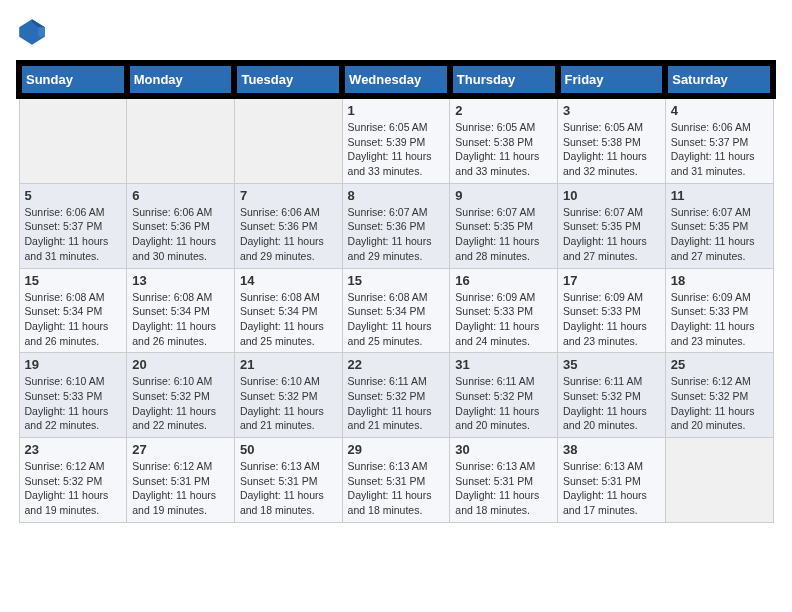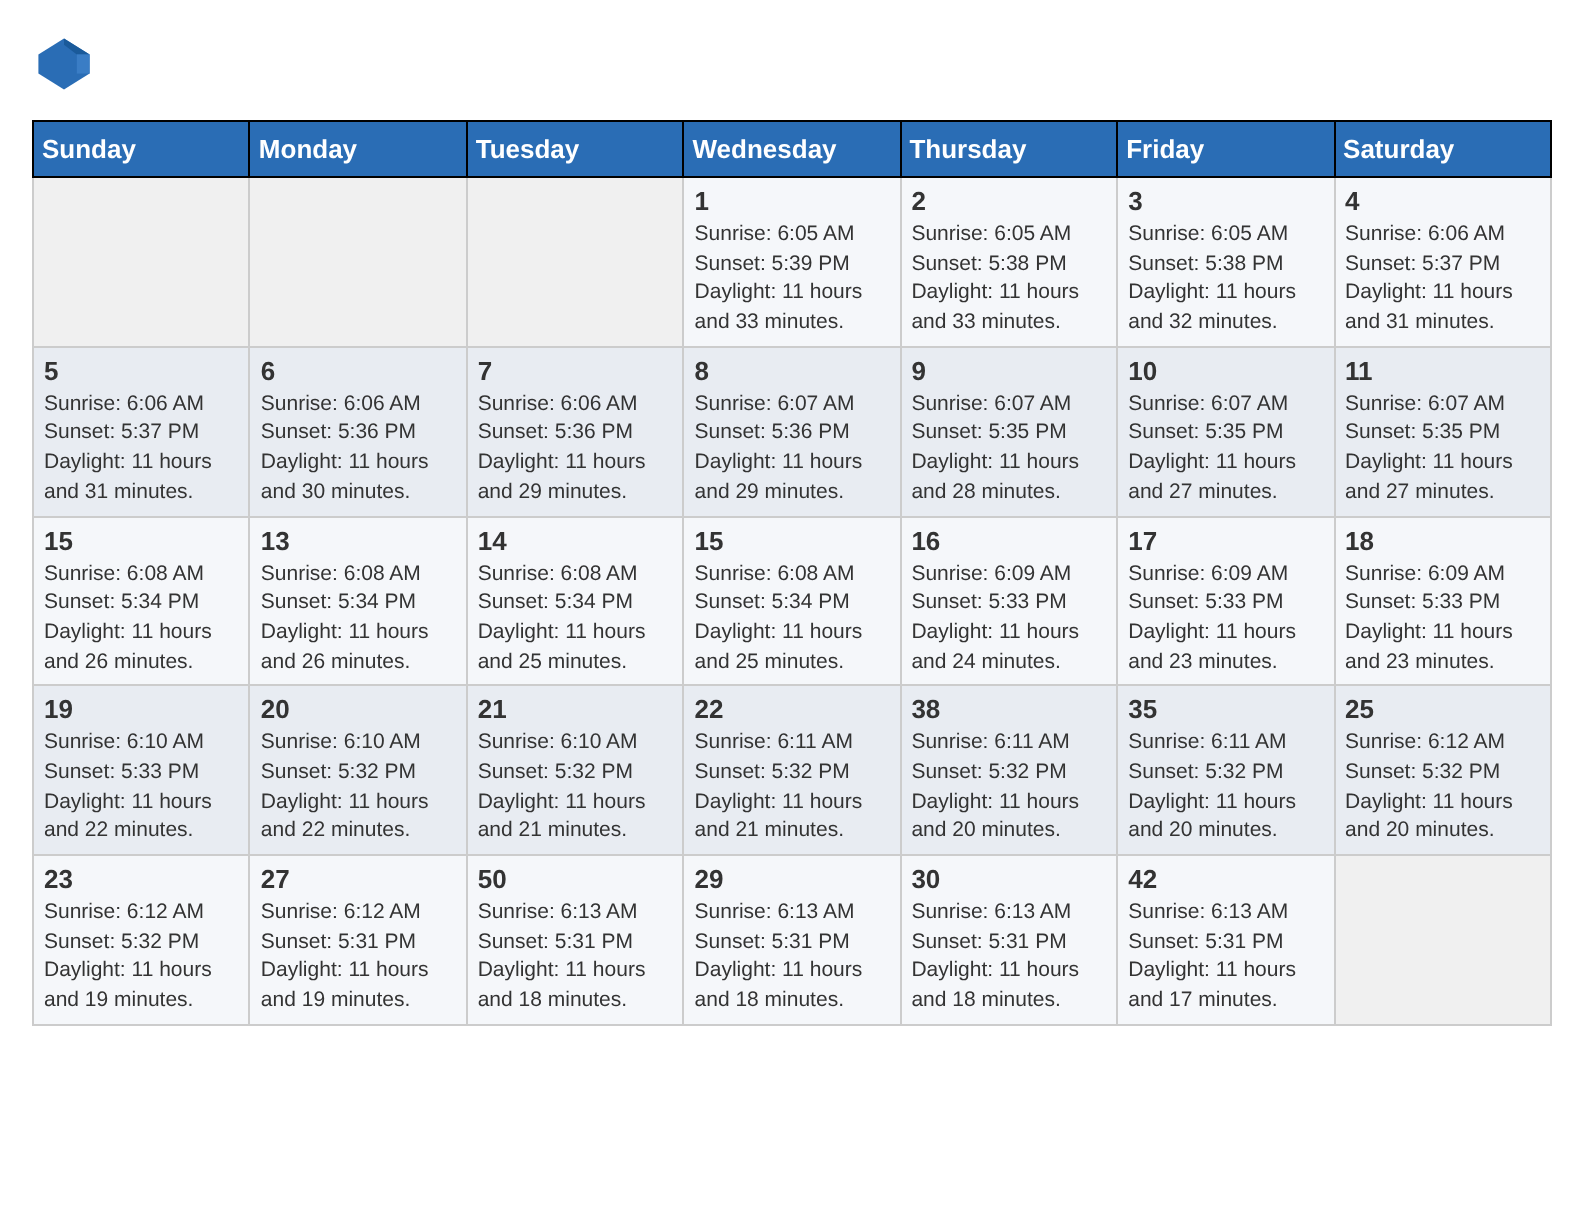--- a/index.html
+++ b/index.html
@@ -51,21 +51,21 @@
       border-collapse: collapse;
       table-layout: fixed;
     }
     thead tr th {
       background-color: #2a6db5;
       color: #fff;
       font-size: 13px;
       font-weight: bold;
       padding: 6px 4px;
       text-align: left;
-      border: 1px solid #000000;
+      border: 6px solid #000000;
     }
     tbody tr td {
       border: 1px solid #ccc;
       vertical-align: top;
       padding: 4px 5px;
       height: 80px;
       background: #fff;
       font-size: 10.5px;
       color: #333;
     }
@@ -282,21 +282,21 @@
 and 21 minutes.</div>
         </td>
         <td>
           <span class="day-number">22</span>
           <div class="day-info" style="white-space: pre-line;">Sunrise: 6:11 AM
 Sunset: 5:32 PM
 Daylight: 11 hours
 and 21 minutes.</div>
         </td>
         <td>
-          <span class="day-number">38</span>
+          <span class="day-number">31</span>
           <div class="day-info" style="white-space: pre-line;">Sunrise: 6:11 AM
 Sunset: 5:32 PM
 Daylight: 11 hours
 and 20 minutes.</div>
         </td>
         <td>
           <span class="day-number">35</span>
           <div class="day-info" style="white-space: pre-line;">Sunrise: 6:11 AM
 Sunset: 5:32 PM
 Daylight: 11 hours
@@ -340,21 +340,21 @@
 and 18 minutes.</div>
         </td>
         <td>
           <span class="day-number">30</span>
           <div class="day-info" style="white-space: pre-line;">Sunrise: 6:13 AM
 Sunset: 5:31 PM
 Daylight: 11 hours
 and 18 minutes.</div>
         </td>
         <td>
-          <span class="day-number">42</span>
+          <span class="day-number">38</span>
           <div class="day-info" style="white-space: pre-line;">Sunrise: 6:13 AM
 Sunset: 5:31 PM
 Daylight: 11 hours
 and 17 minutes.</div>
         </td>
         <td class="empty-cell"></td>
       </tr>
     </tbody>
 </table>
 

